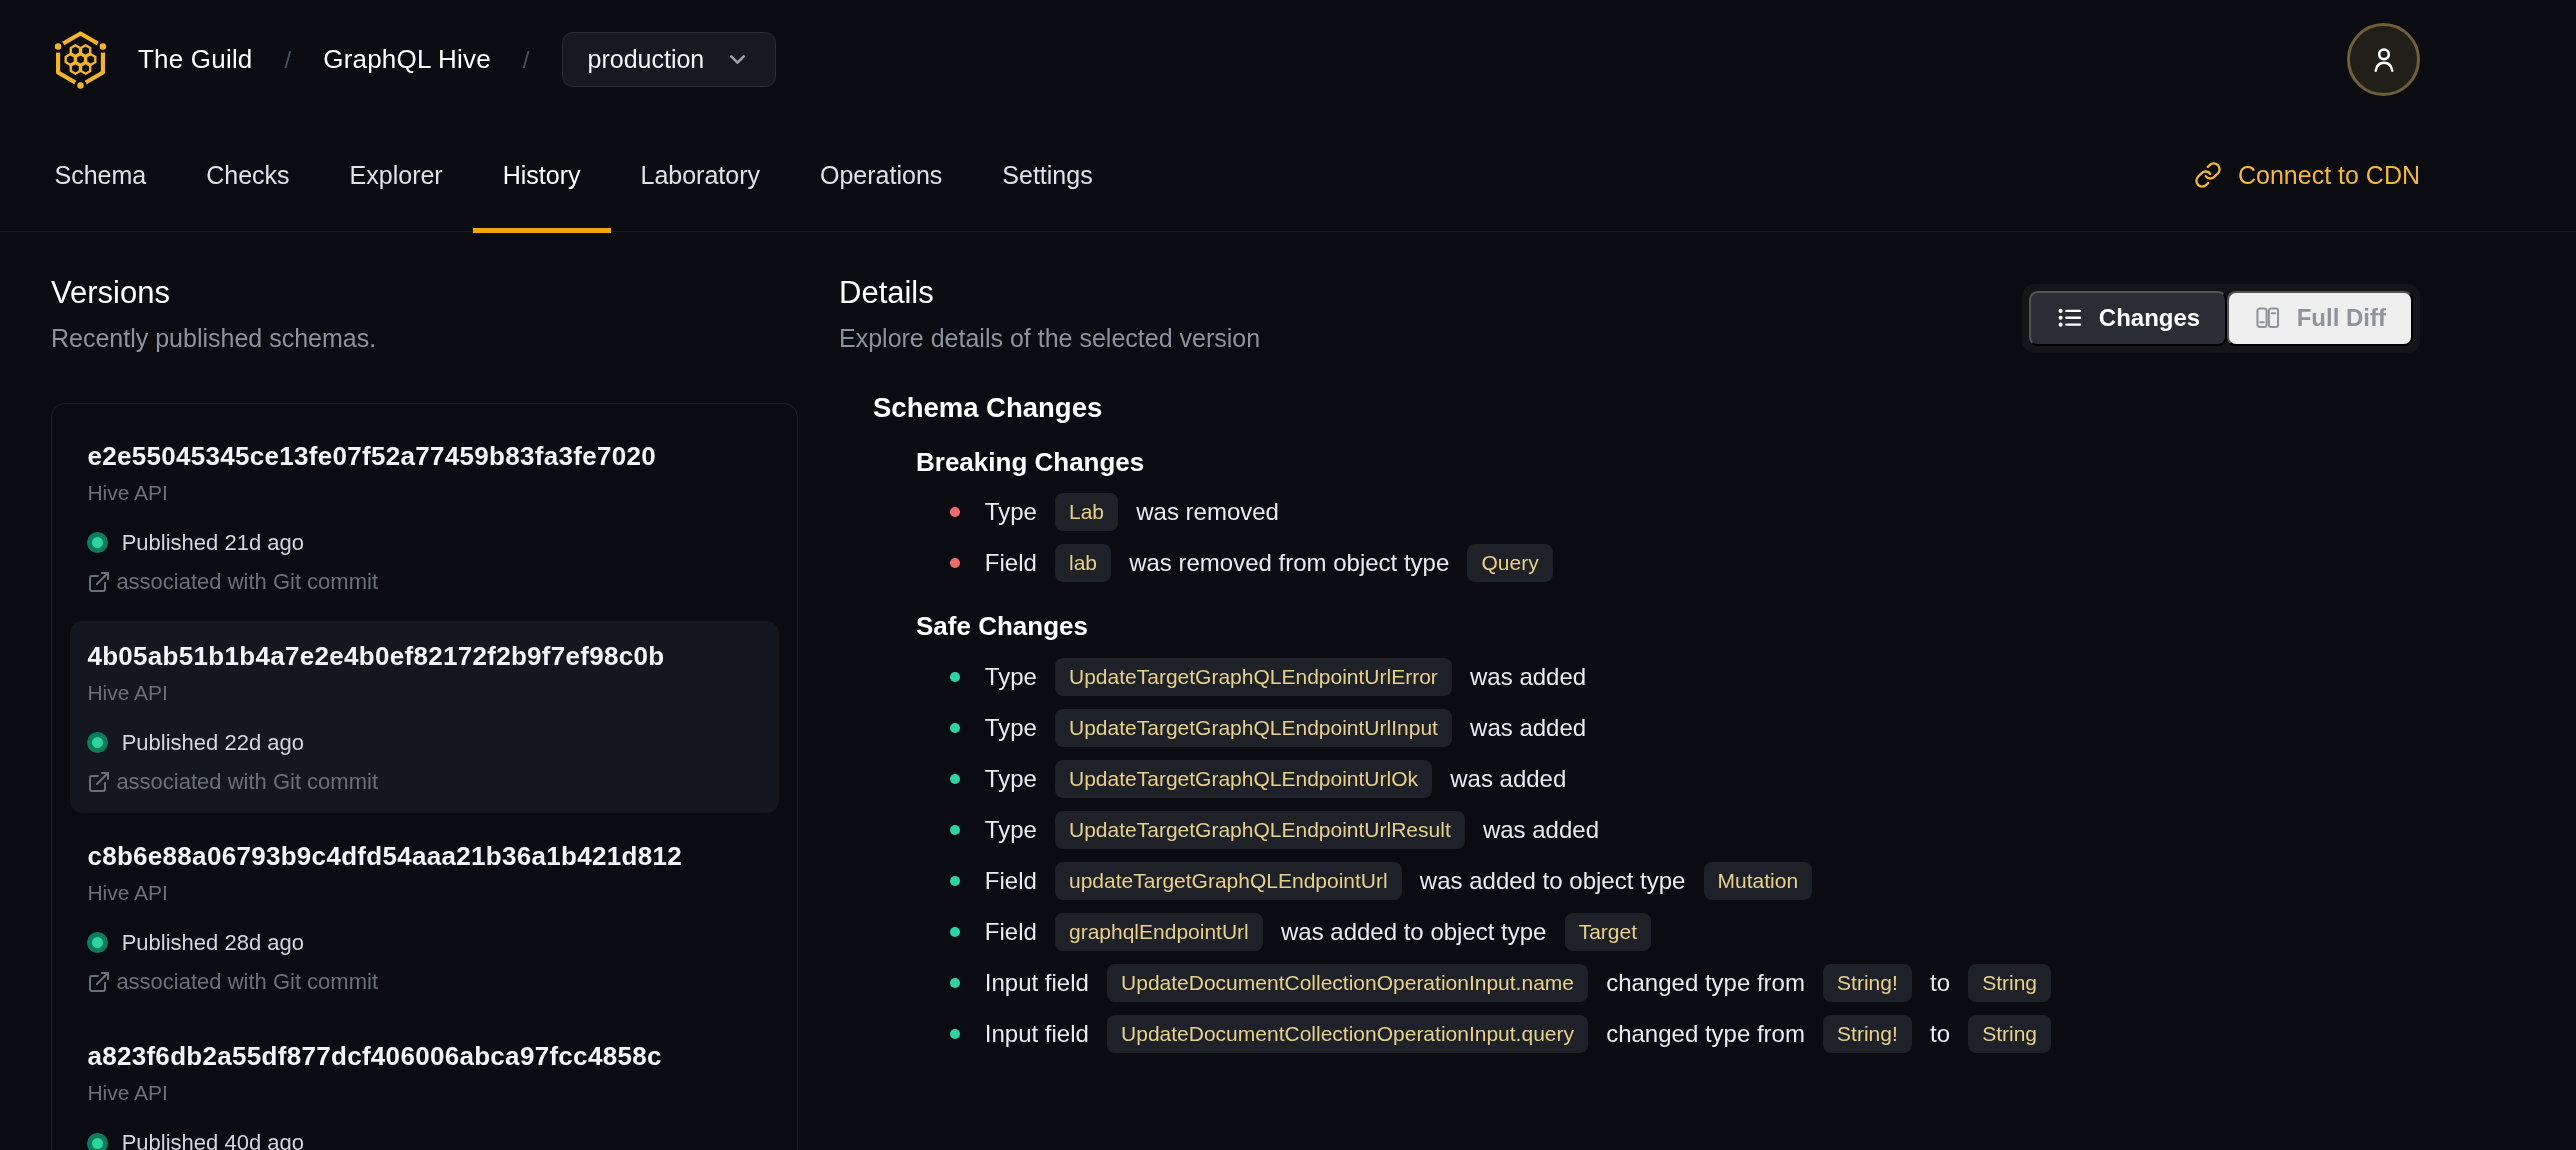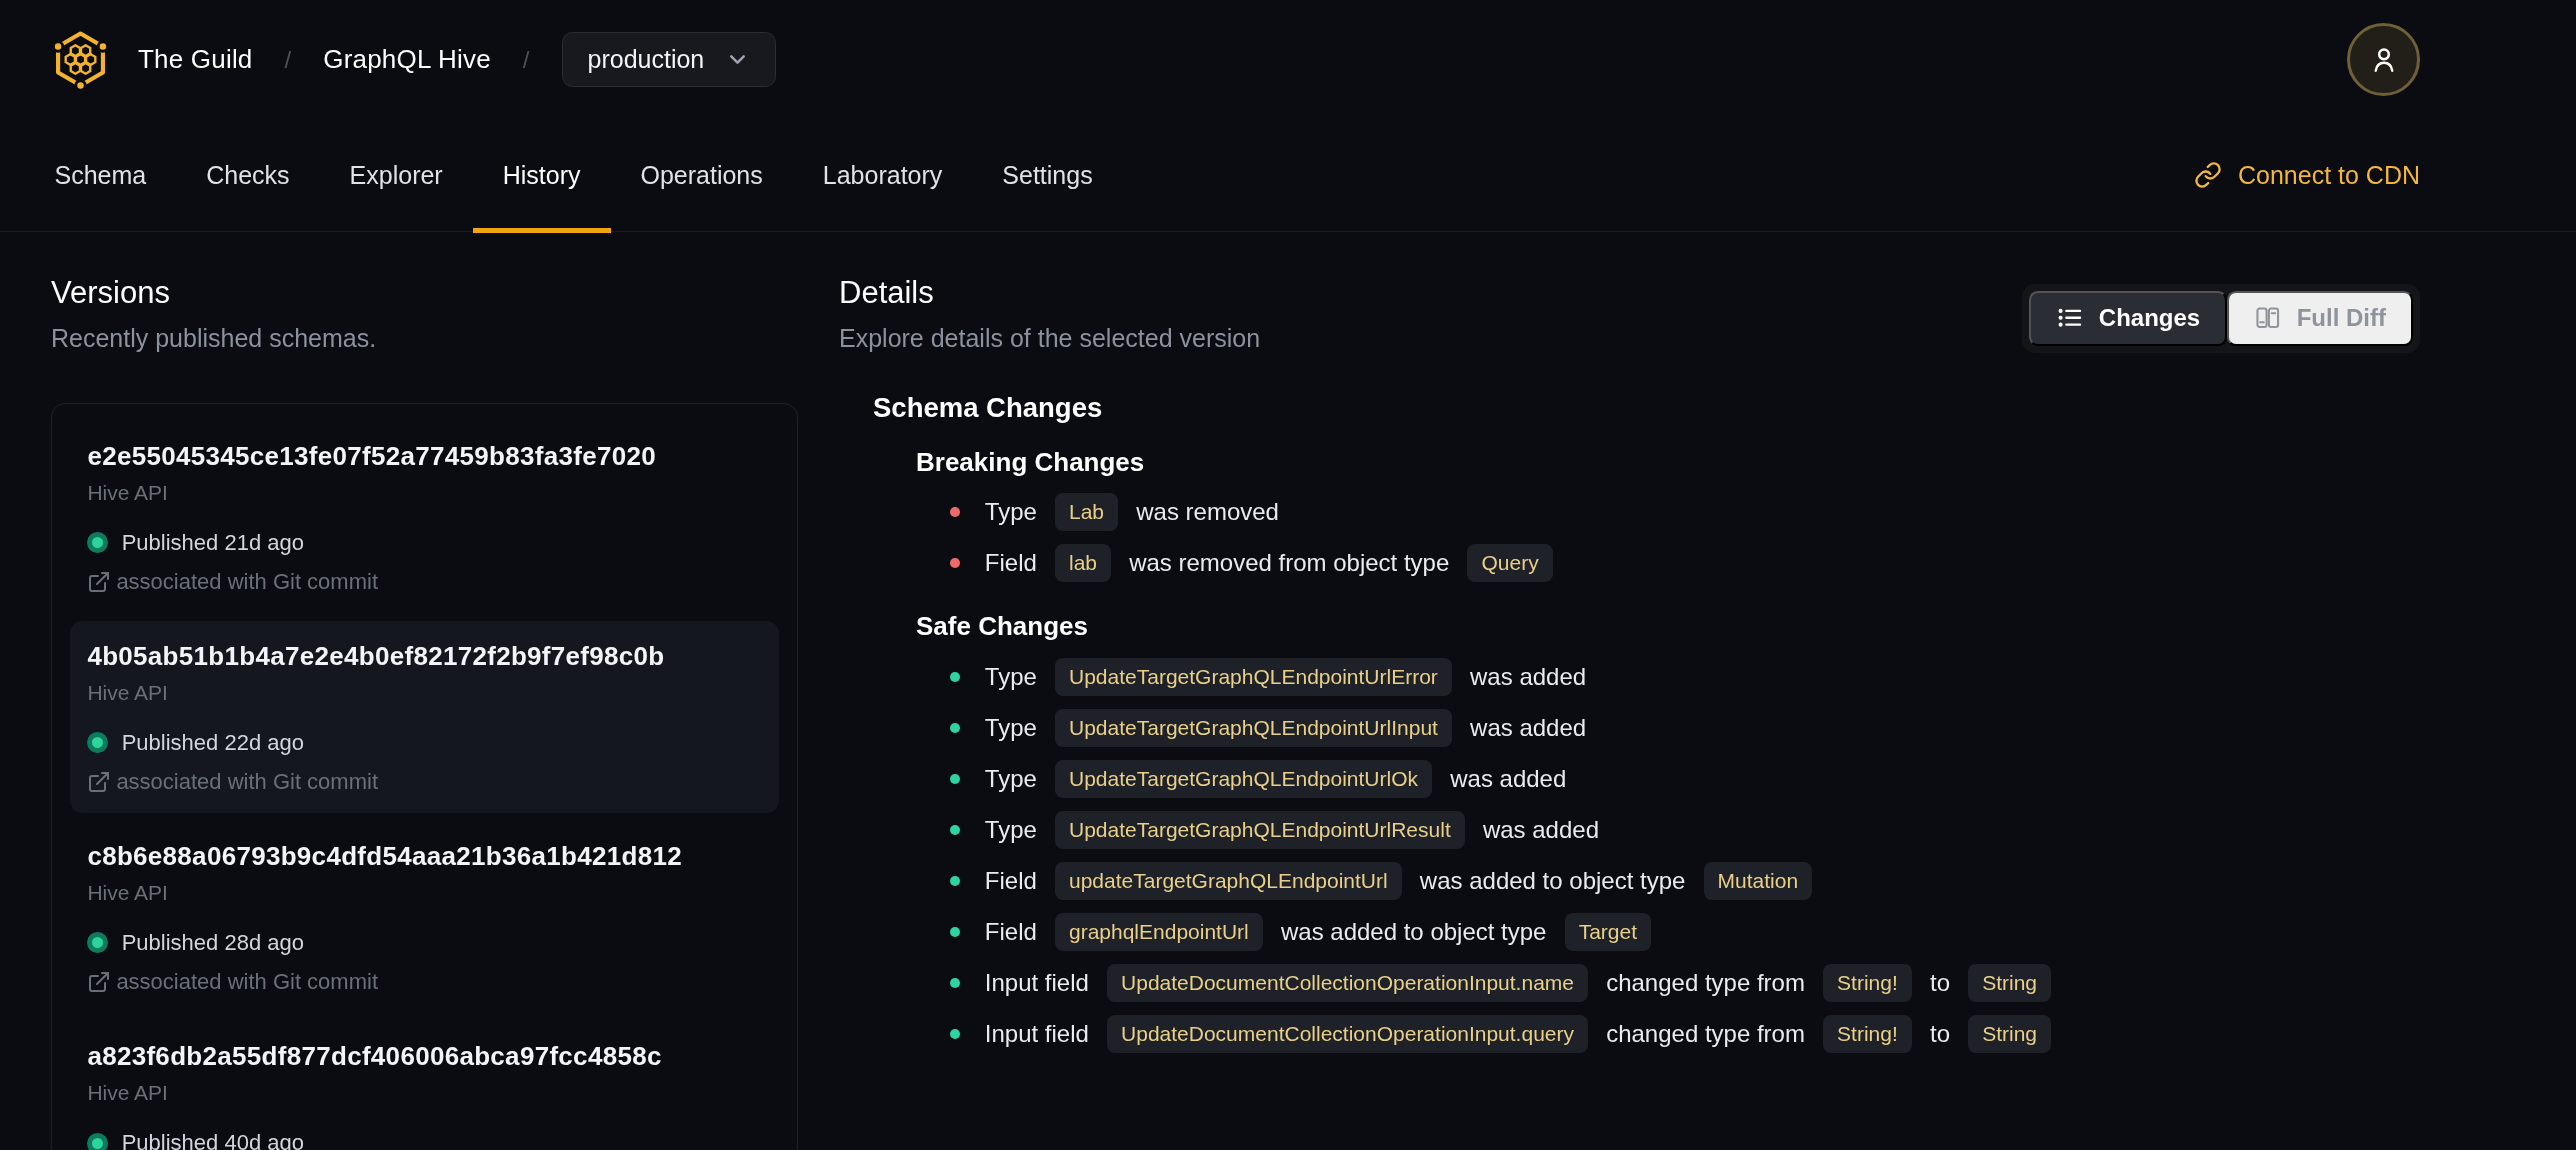--- a/index.html
+++ b/index.html
@@ -150,22 +150,22 @@
     </svg>
   </div>
 </header>
 
 <nav class="tabbar">
   <div style="display:flex;height:100%;">
       <div class="tab">Schema</div>
       <div class="tab">Checks</div>
       <div class="tab">Explorer</div>
       <div class="tab active">History</div>
+      <div class="tab">Laboratory</div>
       <div class="tab">Operations</div>
-      <div class="tab">Laboratory</div>
       <div class="tab">Settings</div>
     </div>
   <a class="cdn-link">
     <svg viewBox="0 0 24 24" fill="none" stroke="currentColor" stroke-width="2" stroke-linecap="round" stroke-linejoin="round">
       <path d="M10 13a5 5 0 0 0 7.54.54l3-3a5 5 0 0 0-7.07-7.07l-1.72 1.71"></path>
       <path d="M14 11a5 5 0 0 0-7.54-.54l-3 3a5 5 0 0 0 7.07 7.07l1.71-1.71"></path>
     </svg>
     <span>Connect to CDN</span>
   </a>
 </nav>

